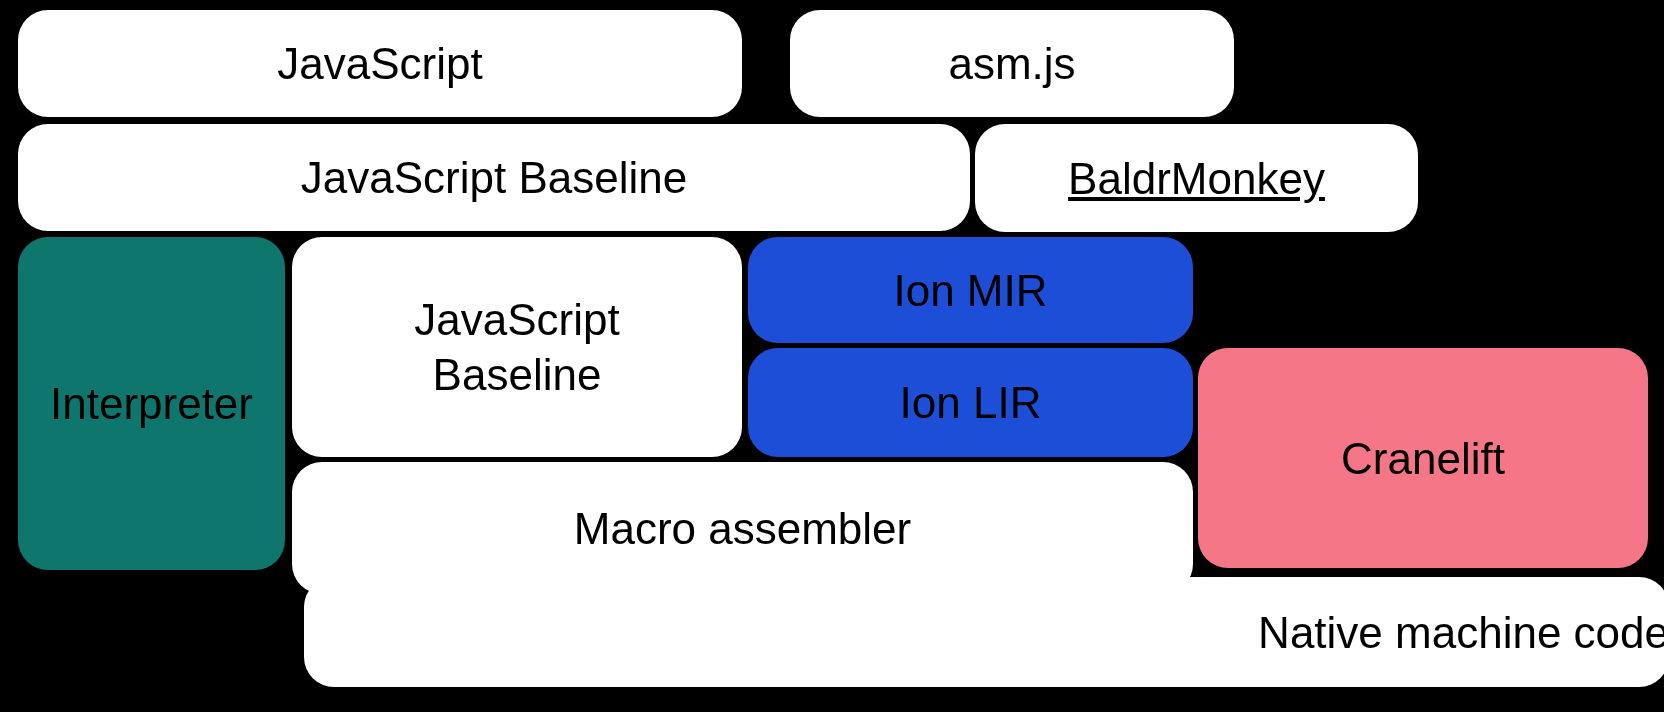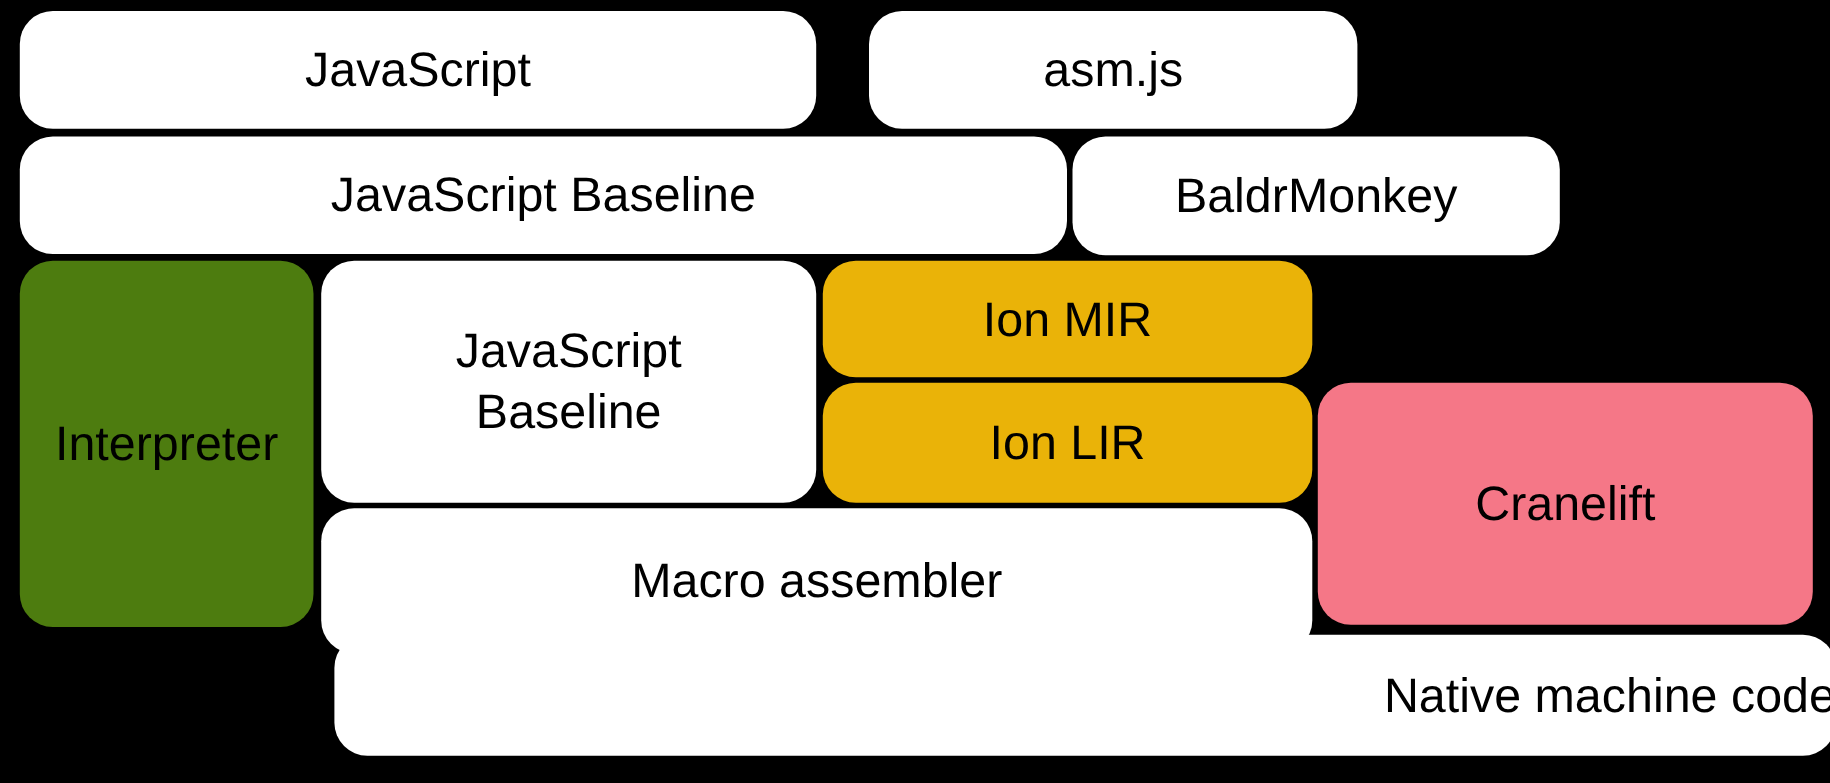--- a/index.html
+++ b/index.html
@@ -23,29 +23,29 @@
     align-items: center;
     justify-content: center;
     text-align: center;
     color: #000000;
     font-size: 44px;
     line-height: 55px;
     white-space: pre-line;
     box-sizing: border-box;
   }
   .fill-white   { background: #ffffff; }
-  .fill-gray    { background: #4d7c0f; }
-  .fill-green   { background: #eab308; }
+  .fill-gray    { background: #0f766e; }
+  .fill-green   { background: #1d4ed8; }
   .fill-pink    { background: #f57787; }
 
   .node-javascript          { left: 18px;   top: 10px;  width: 724px;  height: 107px; }
   .node-asmjs               { left: 750px;  top: 10px;  width: 444px;  height: 107px; margin-left: 40px; }
   .node-wasm                { left: 1198px; top: 10px;  width: 450px;  height: 107px; }
   .node-js-bytecode         { left: 18px;   top: 124px; width: 952px;  height: 107px; }
-  .node-baldrmonkey         { left: 975px;  top: 124px; width: 443px;  height: 108px; }
+  .node-baldrmonkey         { left: 975px;  top: 124px; width: 443px;  height: 108px; text-decoration: underline; }
   .node-interpreter         { left: 18px;   top: 237px; width: 267px;  height: 333px; }
   .node-js-baseline         { left: 292px;  top: 237px; width: 450px;  height: 220px; }
   .node-ion-mir             { left: 748px;  top: 237px; width: 445px;  height: 106px; }
   .node-ion-lir             { left: 748px;  top: 348px; width: 445px;  height: 109px; }
   .node-cranelift           { left: 1198px; top: 348px; width: 450px;  height: 220px; }
   .node-macro-assembler     { left: 292px;  top: 462px; width: 901px;  height: 132px; }
   .node-native-machine-code { left: 304px;  top: 577px; width: 1365px; height: 110px; justify-content: flex-end; }
 </style>
 </head>
 <body>

